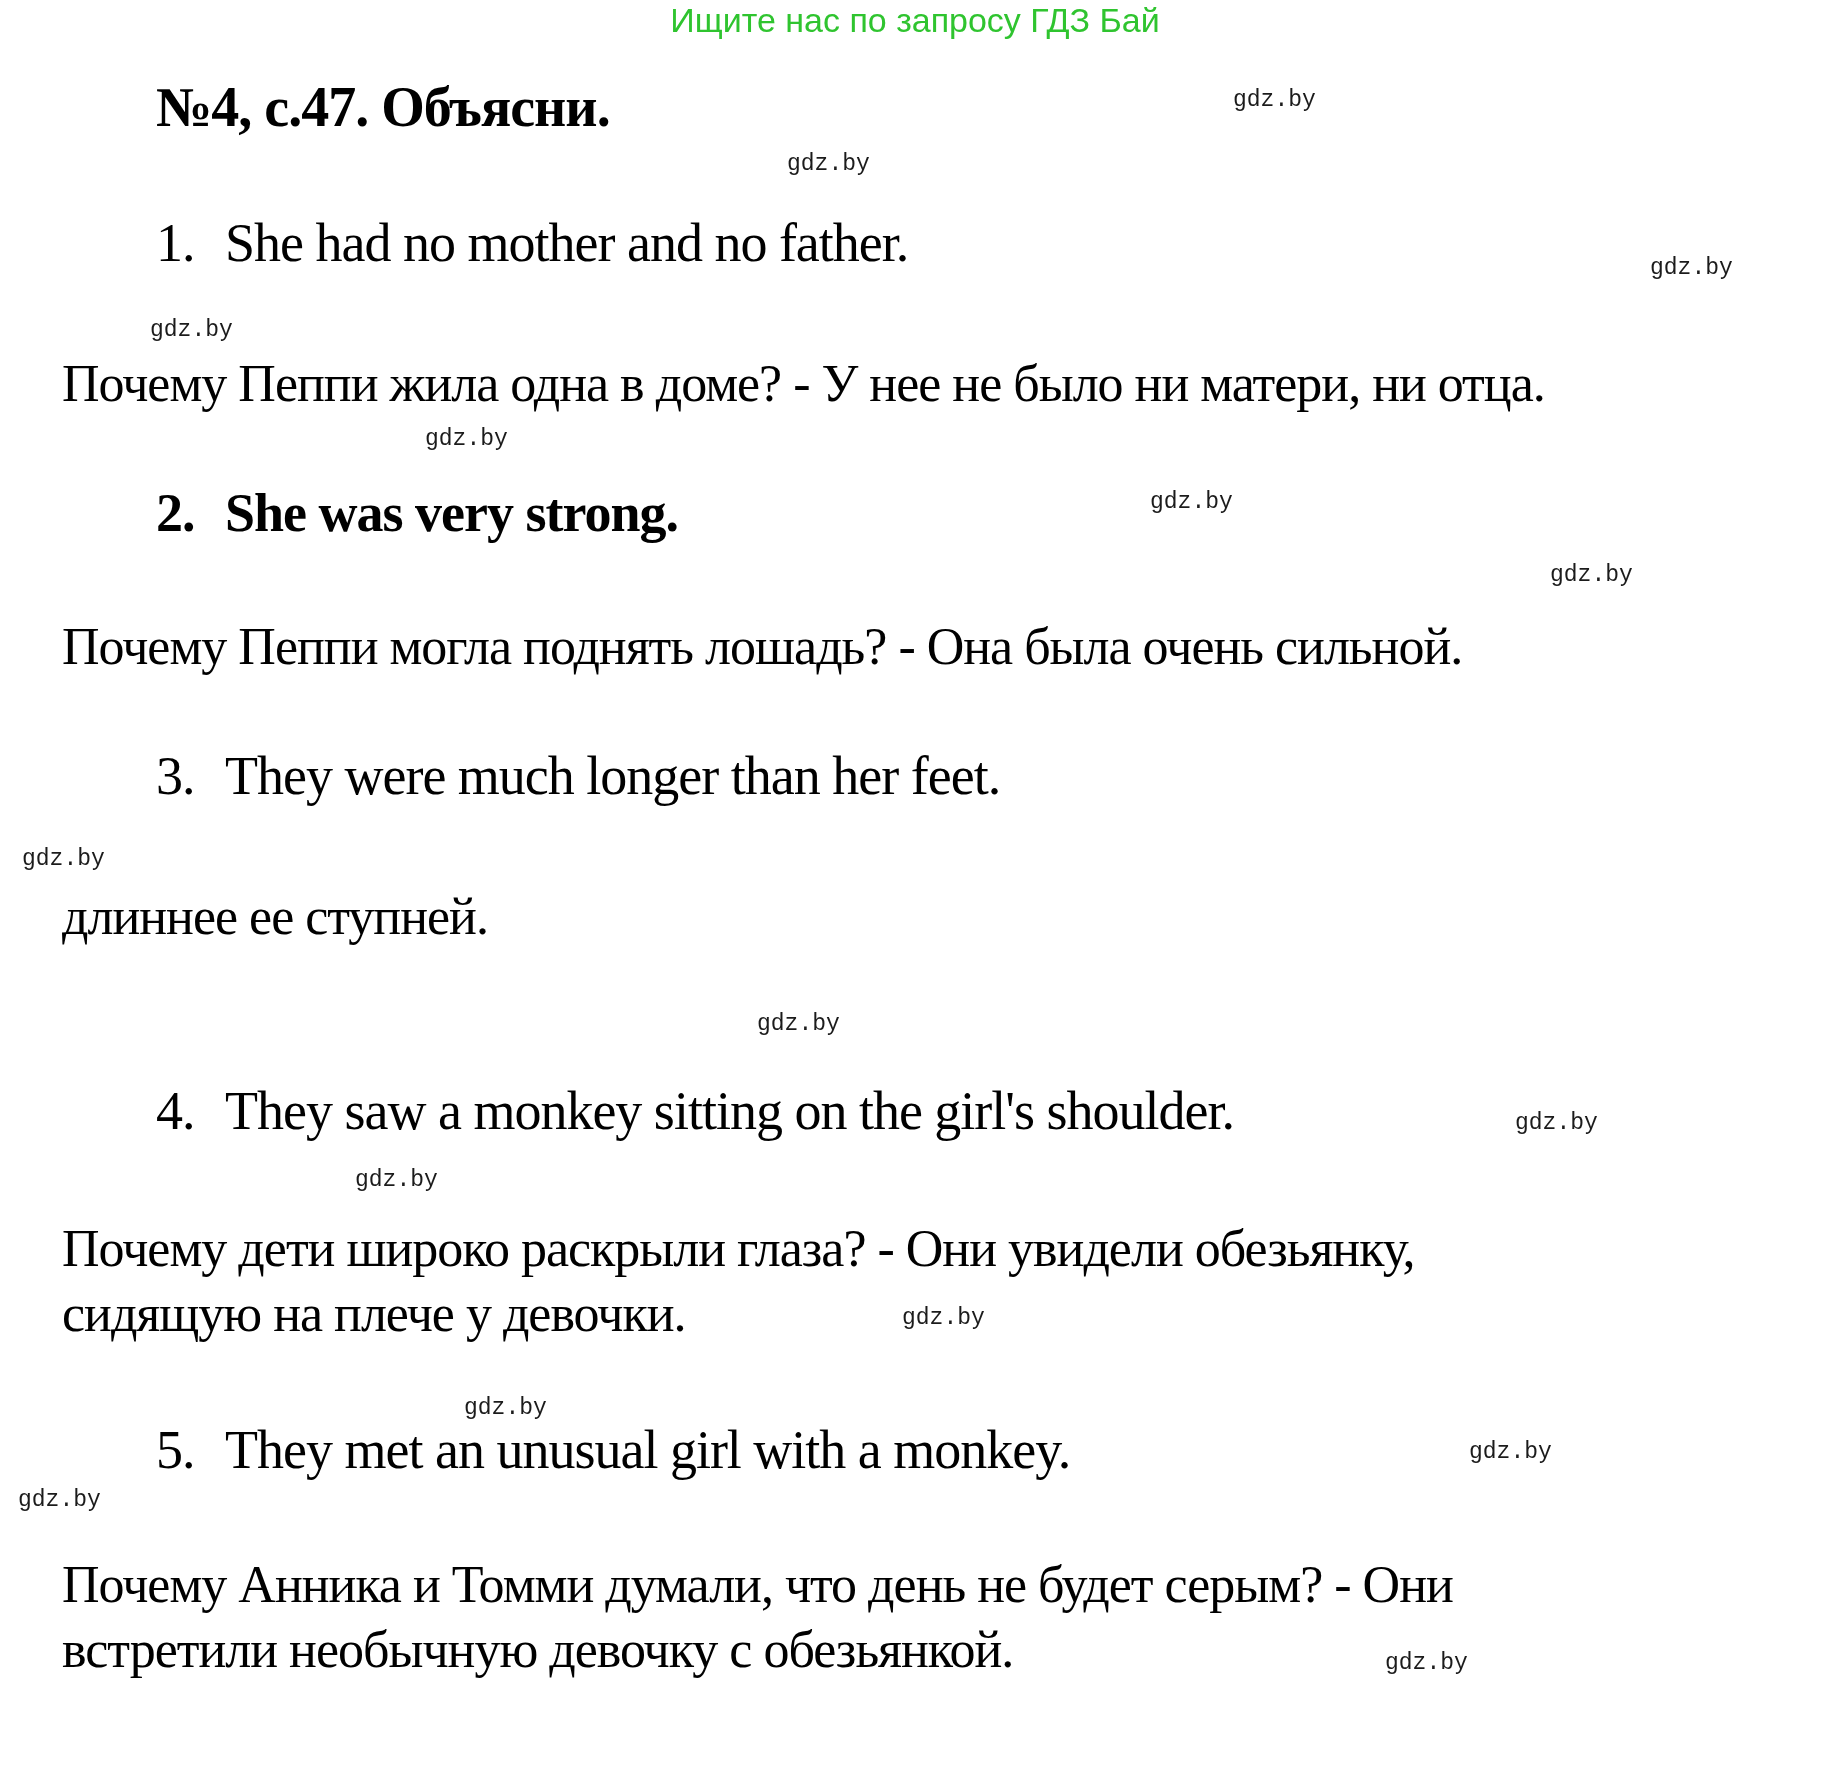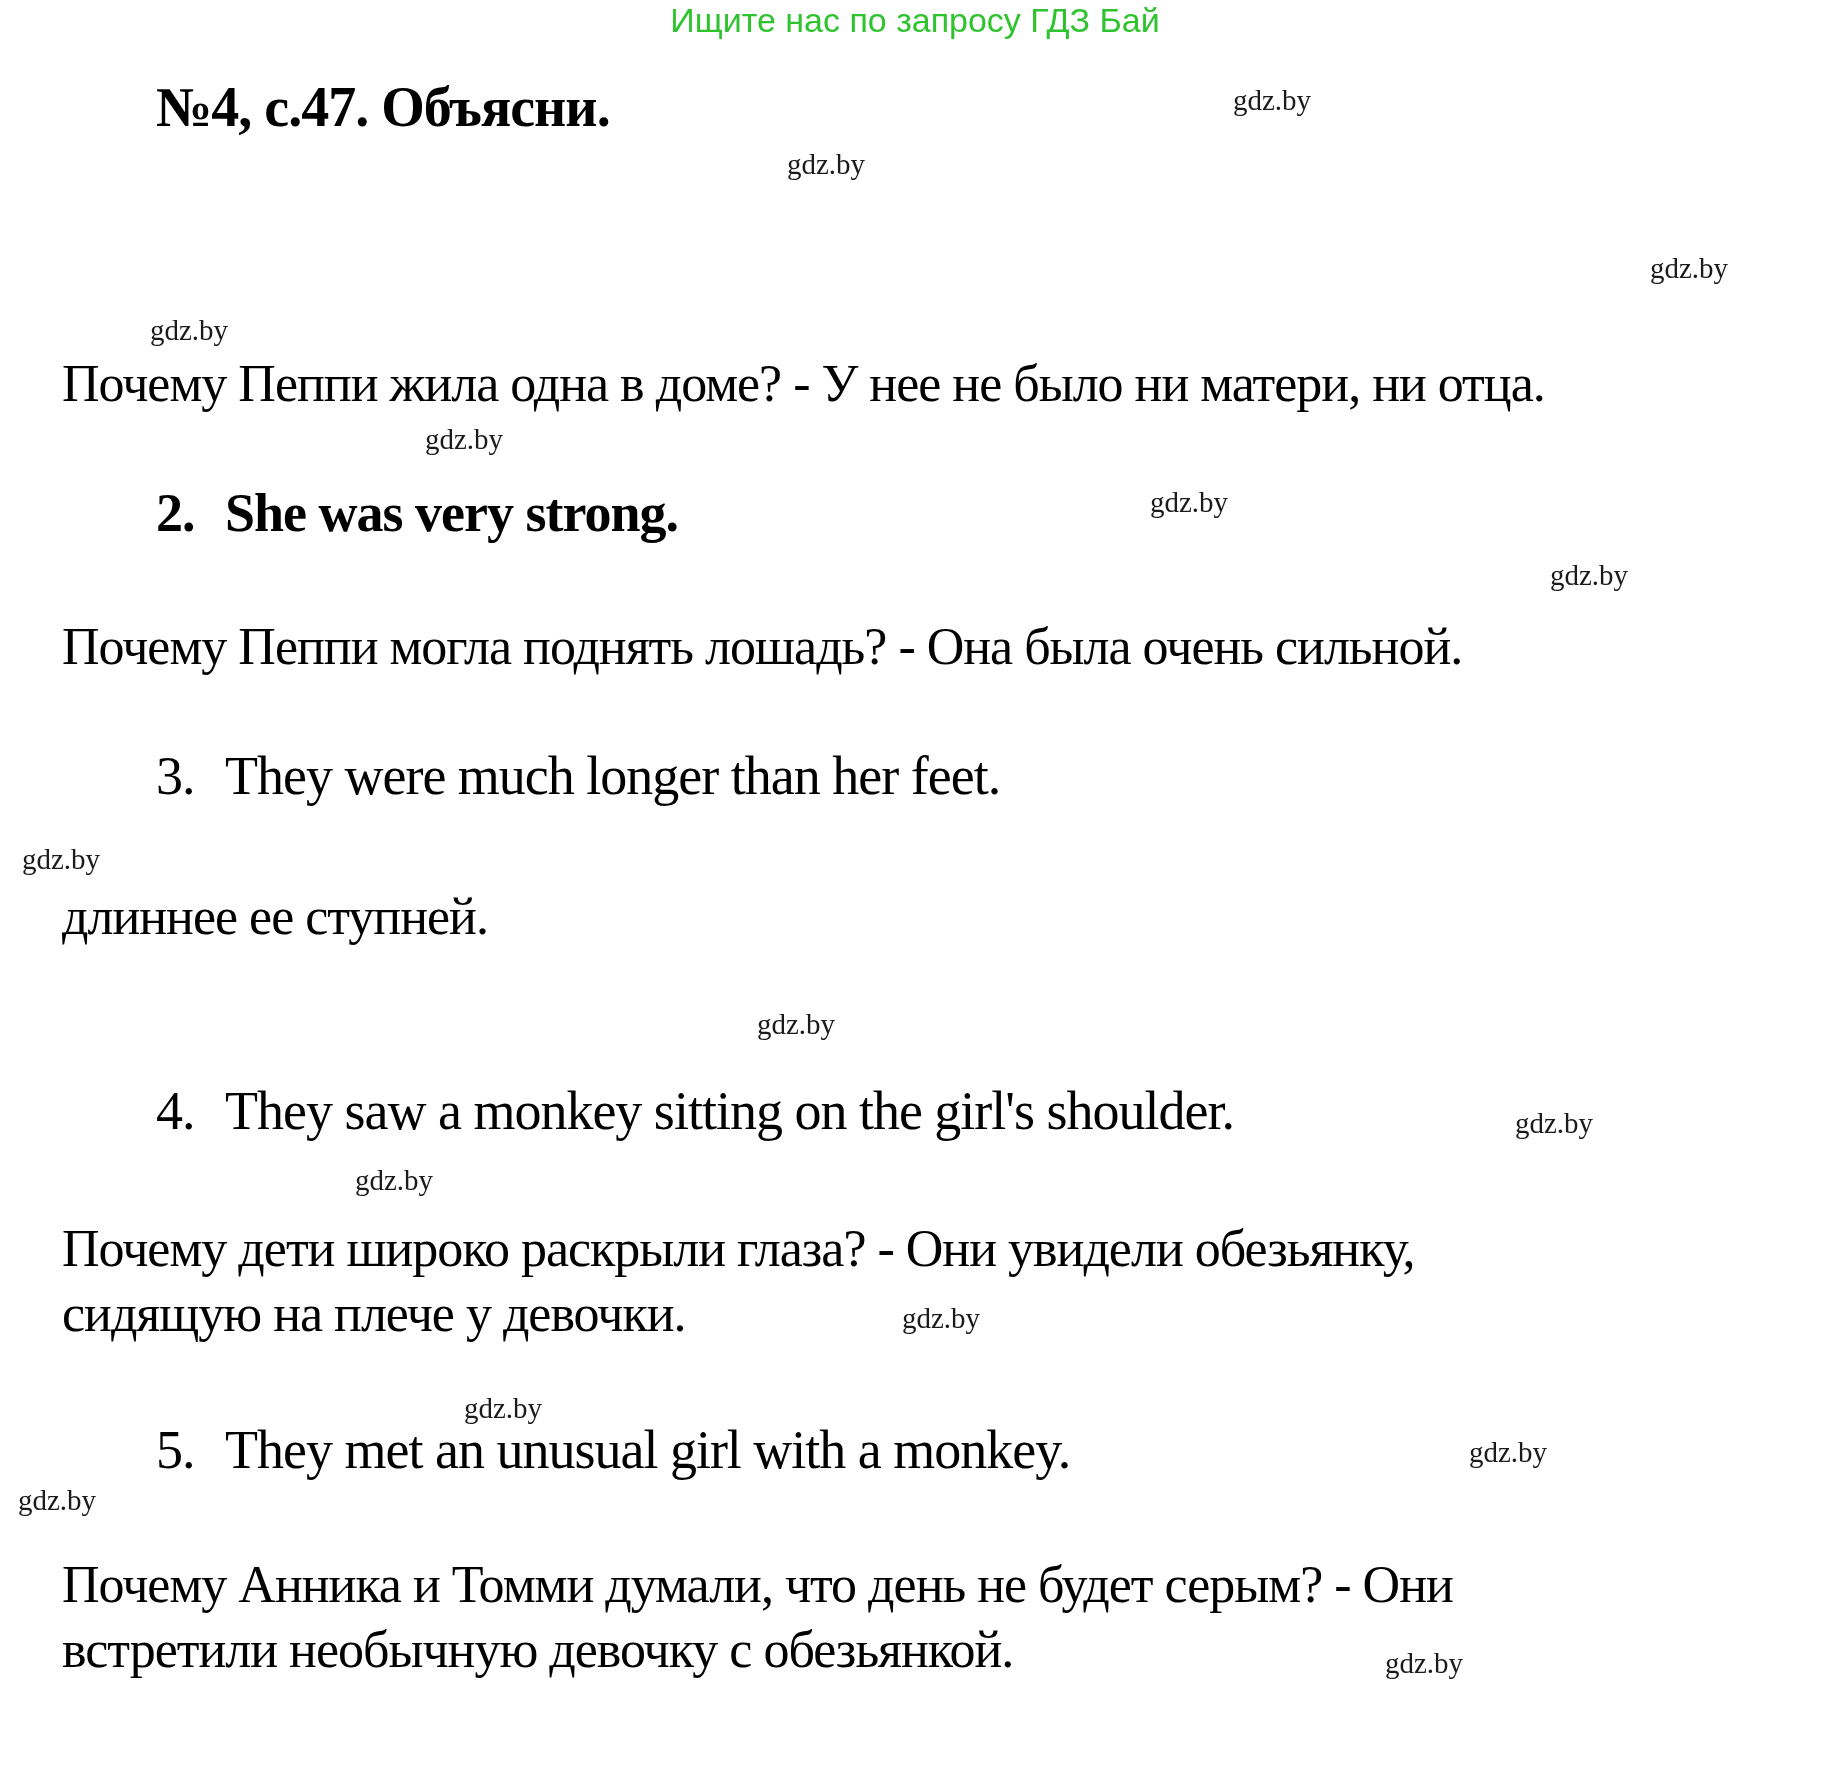--- a/index.html
+++ b/index.html
@@ -55,22 +55,22 @@
   .ru-block {
     position: absolute;
     left: 62px;
     font-size: 52px;
     line-height: 65px;
     letter-spacing: -1px;
   }
   .ru-block > div { white-space: nowrap; }
   .wm {
     position: absolute;
-    font-family: Liberation Serif, serif;
-    font-size: 29px;
+    font-family: Liberation Mono, monospace;
+    font-size: 23px;
     line-height: 34px;
     color: var(--watermark-dark);
     white-space: nowrap;
   }
   .footer {
     position: absolute;
     top: 1733px;
     left: 0;
     width: 100%;
     text-align: center;
@@ -102,20 +102,23 @@
   <span class="wm" style="left:22px;   top:842px;">gdz.by</span>
   <span class="wm" style="left:757px;  top:1007px;">gdz.by</span>
   <span class="wm" style="left:1515px; top:1106px;">gdz.by</span>
   <span class="wm" style="left:355px;  top:1163px;">gdz.by</span>
   <span class="wm" style="left:902px;  top:1301px;">gdz.by</span>
   <span class="wm" style="left:464px;  top:1391px;">gdz.by</span>
   <span class="wm" style="left:1469px; top:1435px;">gdz.by</span>
   <span class="wm" style="left:18px;   top:1483px;">gdz.by</span>
   <span class="wm" style="left:1385px; top:1646px;">gdz.by</span>
 
+  <div class="en-line" style="top:214px;">
+    <span class="en-num">1.</span><span>She had no mother and no father.</span>
+  </div>
   <div class="ru-block" style="top:351px;">
     <div>Почему Пеппи жила одна в доме? - У нее не было ни матери, ни отца.</div>
   </div>
 
   <div class="en-line" style="top:484px;font-weight:bold;">
     <span class="en-num">2.</span><span>She was very strong.</span>
   </div>
   <div class="ru-block" style="top:614px;">
     <div>Почему Пеппи могла поднять лошадь? - Она была очень сильной.</div>
   </div>

